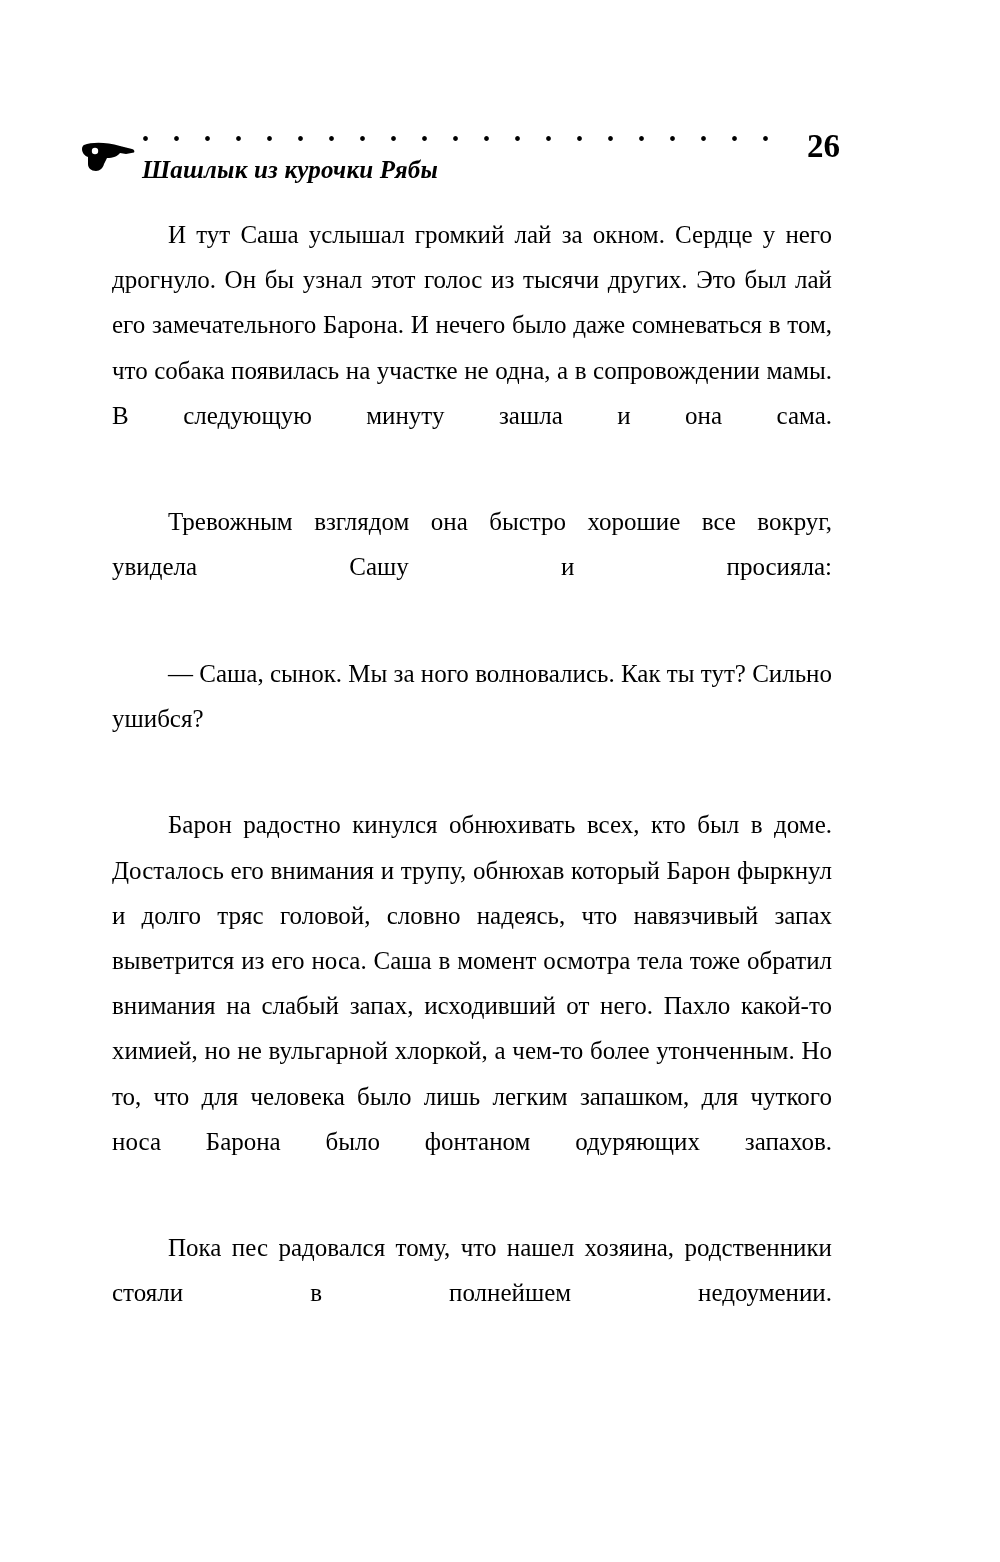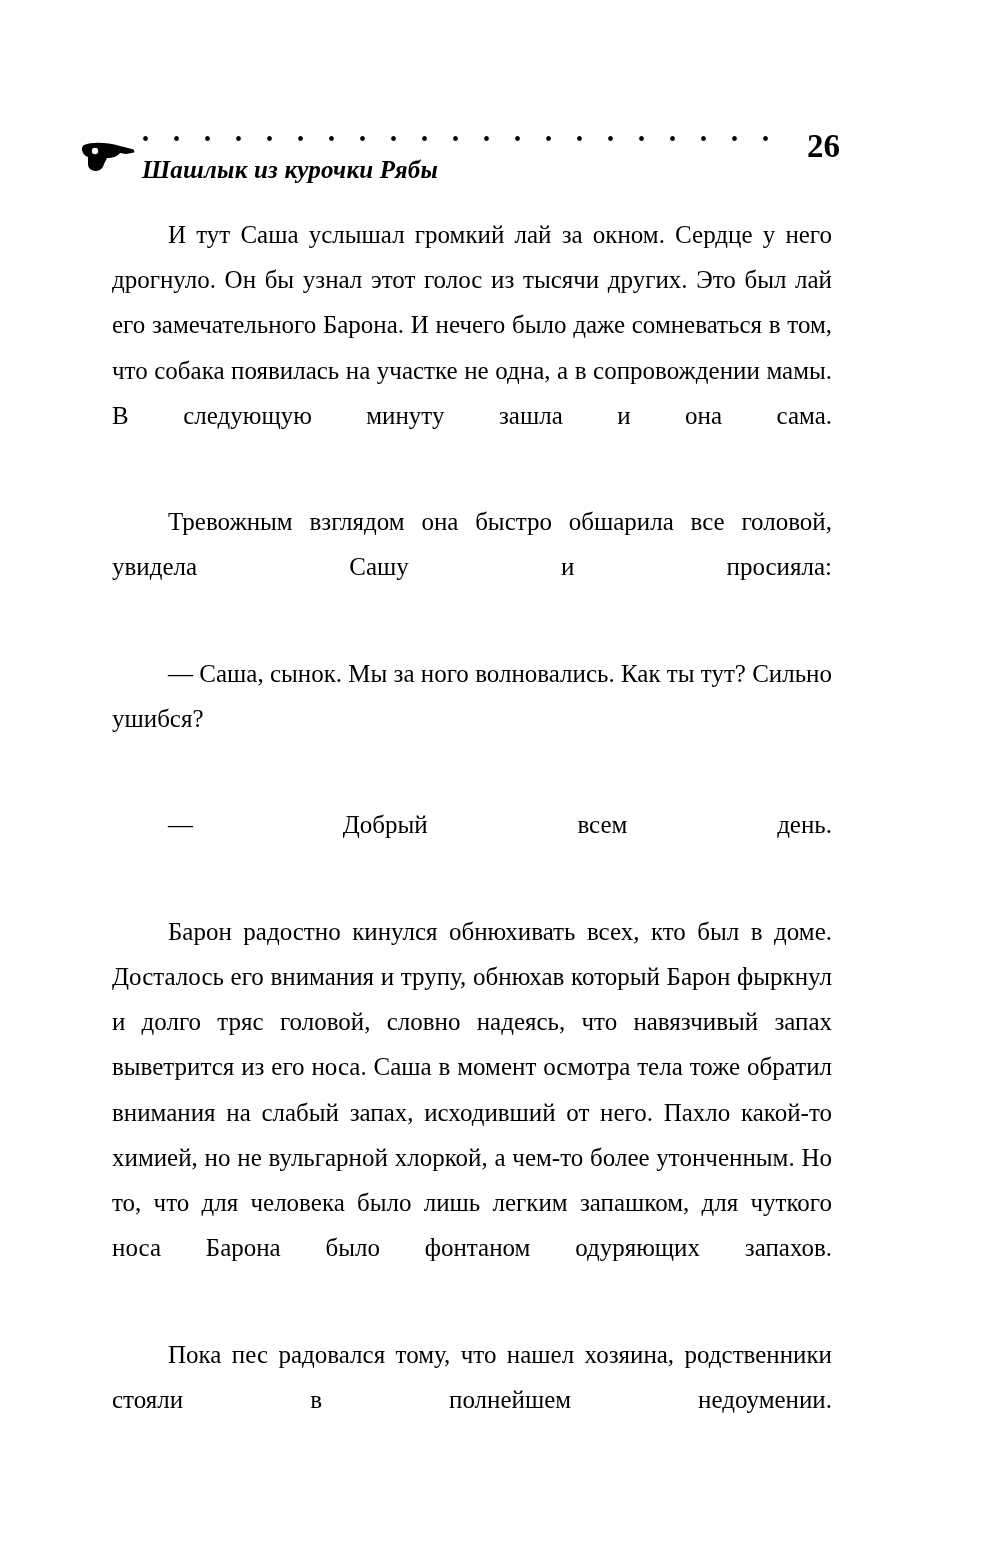--- a/index.html
+++ b/index.html
@@ -122,21 +122,20 @@
 
     <div class="header-dots">• • • • • • • • • • • • • • • • • • • • • • • • • • • • • • • • • • • • • • • • • •</div>
 
     <div class="header-title">Шашлык из курочки Рябы</div>
 
     <div class="page-number">26</div>
   </div>
 
   <div class="body-text">
     <p style="text-align-last: left;">И тут Саша услышал громкий лай за окном. Сердце у него дрогнуло. Он бы узнал этот голос из тысячи других. Это был лай его замечатель­ного Барона. И нечего было даже сомневаться в том, что собака появилась на участке не одна, а в сопровождении мамы. В следующую минуту зашла и она сама.</p>
-    <p style="text-align-last: left;">Тревожным взглядом она быстро обшарила все головой, увидела Сашу и просияла:</p>
+    <p style="text-align-last: left;">Тревожным взглядом она быстро хорошие все вокруг, увидела Сашу и просияла:</p>
     <p style="text-align-last: left;">— Саша, сынок. Мы за ного волновались. Как ты тут? Сильно ушибся?</p>
-    <p style="text-align-last: left;">— Добрый всем день.</p>
     <p style="text-align-last: left;">Барон радостно кинулся обнюхивать всех, кто был в доме. Досталось его внимания и трупу, обнюхав который Барон фыркнул и долго тряс головой, словно надеясь, что навязчивый запах выветрится из его носа. Саша в момент осмотра тела тоже обратил внимания на слабый запах, ис­ходивший от него. Пахло какой-то химией, но не вульгарной хлоркой, а чем-то более утонченным. Но то, что для человека было лишь легким за­пашком, для чуткого носа Барона было фонта­ном одуряющих запахов.</p>
     <p style="text-align-last: left;">Пока пес радовался тому, что нашел хозяина, родственники стояли в полнейшем недоумении.</p>
 
   </div>
 
 </div>
 
 </body></html>

